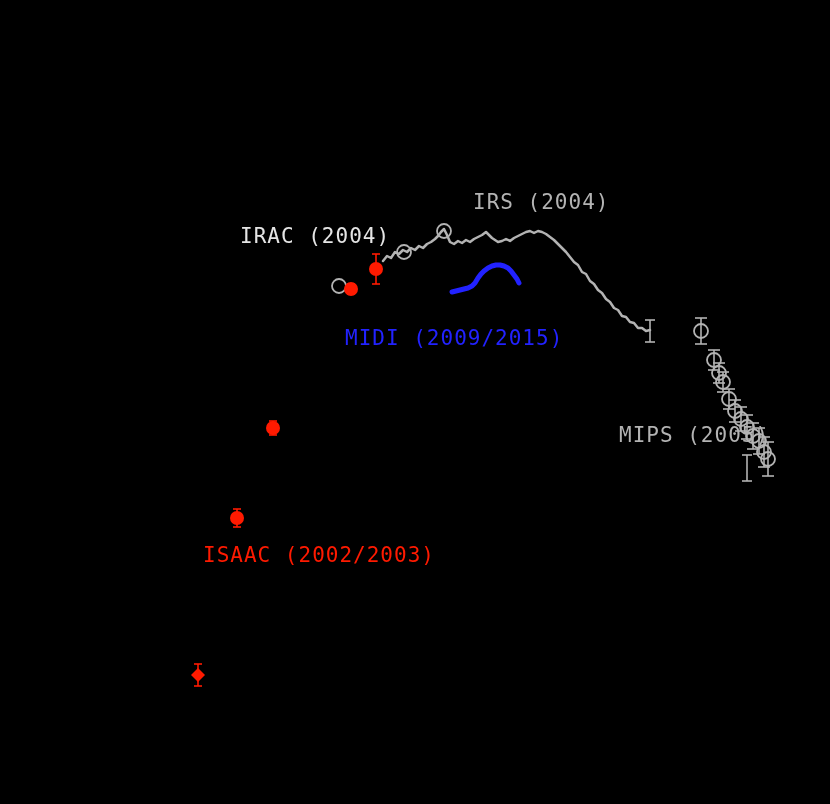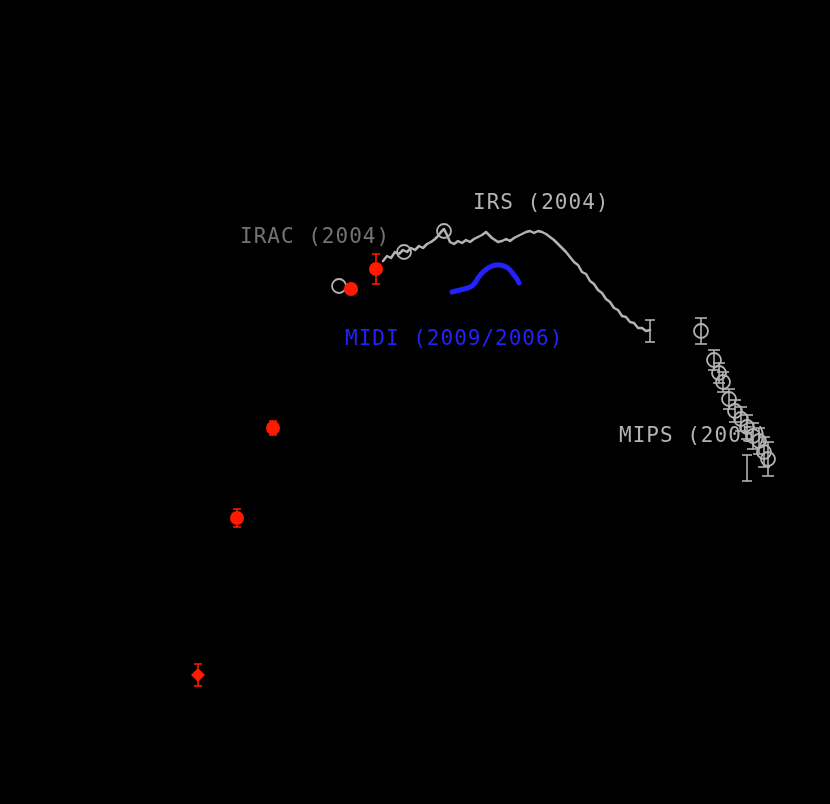--- a/index.html
+++ b/index.html
@@ -112,21 +112,22 @@
       <line x1="762" y1="476" x2="774" y2="476" stroke="#b3b3b3" stroke-width="1.6"></line>
       <circle cx="768" cy="459" r="7" fill="none" stroke="#b3b3b3" stroke-width="1.8"></circle>
       <line x1="650" y1="320" x2="650" y2="342" stroke="#b3b3b3" stroke-width="1.6"></line>
       <line x1="645" y1="320" x2="655" y2="320" stroke="#b3b3b3" stroke-width="1.6"></line>
       <line x1="645" y1="342" x2="655" y2="342" stroke="#b3b3b3" stroke-width="1.6"></line>
       <line x1="747" y1="455" x2="747" y2="481" stroke="#b3b3b3" stroke-width="1.6"></line>
       <line x1="742" y1="455" x2="752" y2="455" stroke="#b3b3b3" stroke-width="1.6"></line>
       <line x1="742" y1="481" x2="752" y2="481" stroke="#b3b3b3" stroke-width="1.6"></line>
     </svg>
 
-  <div class="label label-irac" style="color: #737373;">IRAC (2004)</div>
+  <div class="label label-irac" style="color: #e5e5e5;">IRAC (2004)</div>
 
   <div class="label label-irs" style="color: rgb(179, 179, 179);">IRS (2004)</div>
 
-  <div class="label label-midi" style="color: rgb(34, 34, 255);">MIDI (2009/2006)</div>
+  <div class="label label-midi" style="color: rgb(34, 34, 255);">MIDI (2009/2015)</div>
 
   <div class="label label-mips" style="color: rgb(179, 179, 179);">MIPS (2005)</div>
 
+  <div class="label label-isaac" style="color: rgb(255, 26, 0);">ISAAC (2002/2003)</div>
 </div>
 
 </body></html>

